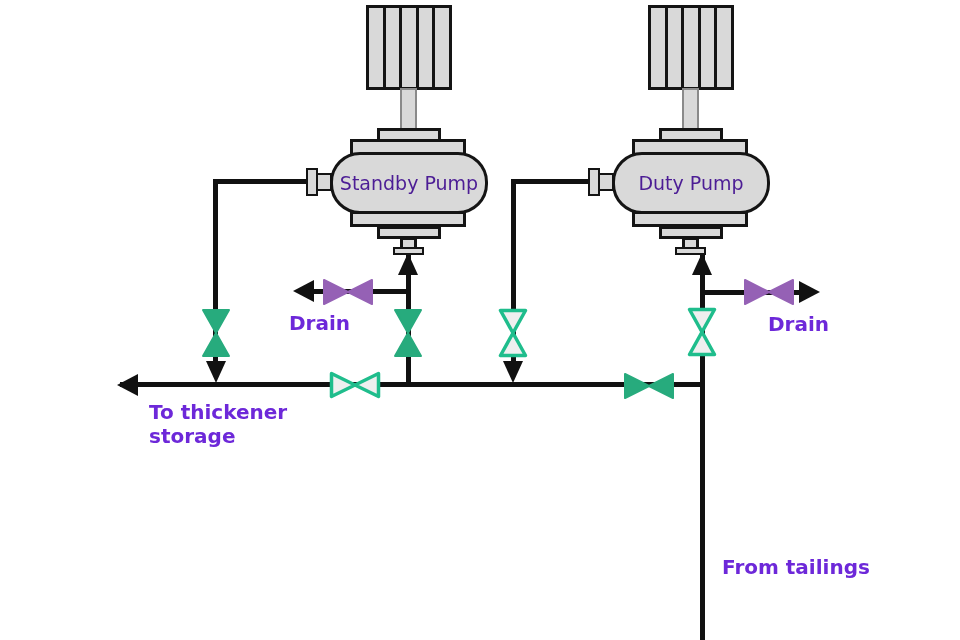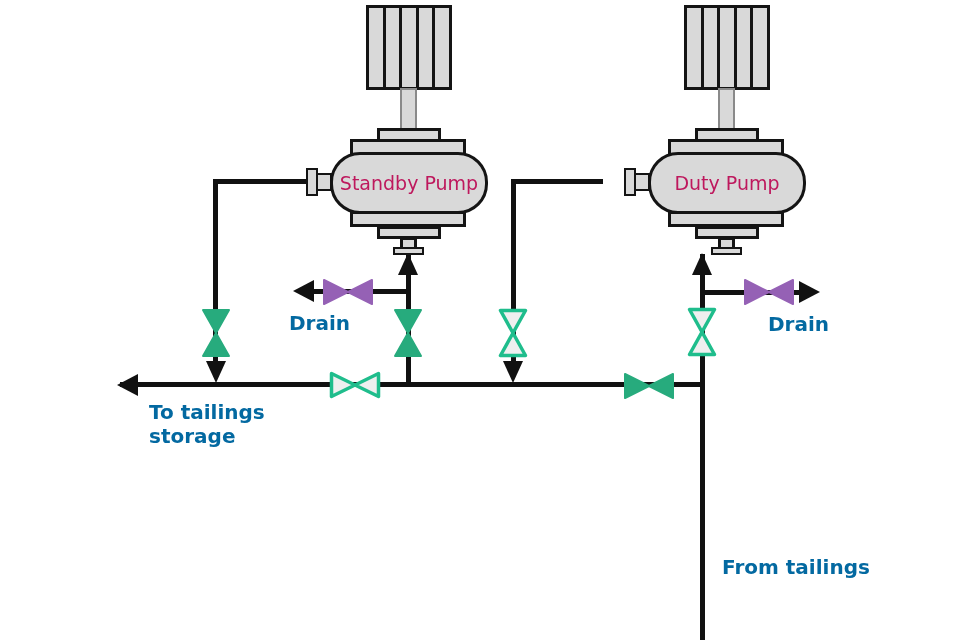--- a/index.html
+++ b/index.html
@@ -6,32 +6,32 @@
   .stage {
     position:relative; width:960px; height:640px; background:#ffffff;
     overflow:hidden; font-family:"DejaVu Sans","Liberation Sans",sans-serif;
   }
   .pipe { position:absolute; background:var(--pipe,#111); }
   .icon { position:absolute; display:block; }
   .arrow polygon { fill:var(--pipe,#111); }
   .v-fill-teal polygon { fill:var(--valve-filled-teal); stroke:var(--valve-filled-teal); stroke-width:2; stroke-linejoin:round; }
   .v-outline polygon { fill:var(--valve-outline-fill); stroke:var(--valve-outline-teal); stroke-width:3.5; stroke-linejoin:round; }
   .v-purple polygon { fill:var(--valve-purple); stroke:var(--valve-purple); stroke-width:2; stroke-linejoin:round; }
-  .lbl { position:absolute; color:#0369a1; font-weight:700; font-size:20px; line-height:24px; white-space:nowrap; }
+  .lbl { position:absolute; color:#6d28d9; font-weight:700; font-size:20px; line-height:24px; white-space:nowrap; }
   .pump { position:absolute; width:182px; height:254px; }
   .part { position:absolute; box-sizing:border-box; background:var(--equipment-fill,#d9d9d9); border:3px solid var(--equipment-stroke,#141414); }
   .motor { left:60px; top:5px; width:86px; height:85px; display:flex; gap:3px; background:var(--equipment-stroke,#141414); }
   .fin { flex:1; background:var(--equipment-fill,#d9d9d9); }
   .shaft { left:94px; top:88px; width:17px; height:43px; border:2px solid #8a8a8a; }
   .fl-top-narrow { left:71px; top:128px; width:64px; height:14px; }
   .fl-top-wide  { left:44px; top:139px; width:116px; height:18px; }
   .pbody {
     left:24px; top:152px; width:158px; height:62px; border-radius:30px;
     display:flex; align-items:center; justify-content:center;
-    font-size:19px; color:#be185d; z-index:2;
+    font-size:19px; color:#4c1d95; z-index:2;
   }
   .st-bot-wide   { left:44px; top:211px; width:116px; height:16px; }
   .st-bot-narrow { left:71px; top:226px; width:64px; height:13px; }
   .stub   { left:94px; top:237px; width:17px; height:13px; }
   .fl-bar { left:87px; top:247px; width:31px; height:8px; border-width:2px; }
   .nozzle { left:10px; top:173px; width:16px; height:18px; border-width:2px; }
   .nz-flange { left:0px; top:168px; width:12px; height:28px; border-width:2px; z-index:1; }
 </style>
 </head>
 <body>
@@ -125,21 +125,21 @@
     <div class="part st-bot-narrow"></div>
     <div class="part stub"></div>
     <div class="part fl-bar"></div>
     <div class="part nozzle"></div>
     <div class="part nz-flange"></div>
     <div class="part pbody">
       <span>Standby Pump</span>
     </div>
   </div>
 
-  <div class="pump" style="left:624px; top:0px;">
+  <div class="pump" style="left:588px; top:0px;">
     <div class="part motor">
       <div class="fin"></div>
         <div class="fin"></div>
         <div class="fin"></div>
         <div class="fin"></div>
         <div class="fin"></div>
     </div>
     <div class="part shaft"></div>
     <div class="part fl-top-narrow"></div>
     <div class="part fl-top-wide"></div>
@@ -150,20 +150,20 @@
     <div class="part nozzle"></div>
     <div class="part nz-flange"></div>
     <div class="part pbody">
       <span>Duty Pump</span>
     </div>
   </div>
 
   <div class="lbl" style="left:289px; top:311px;">Drain</div>
   <div class="lbl" style="left:768px; top:312px;">Drain</div>
   <div class="lbl" style="left:149px; top:400px;">
-    <span>To tailings</span><br>
+    <span>To thickener</span><br>
     <span>storage</span>
   </div>
   <div class="lbl" style="left:722px; top:555px;text-align:right;">
     <span>From tailings</span><br>
   </div>
 
 </div>
 
 </body></html>

